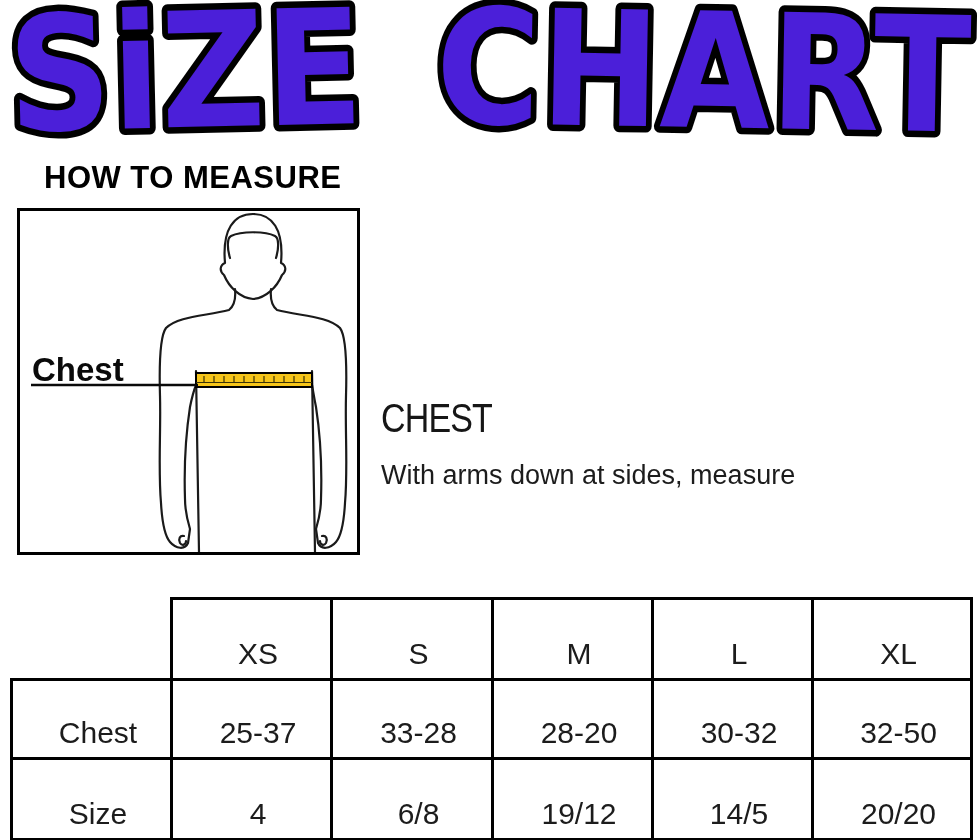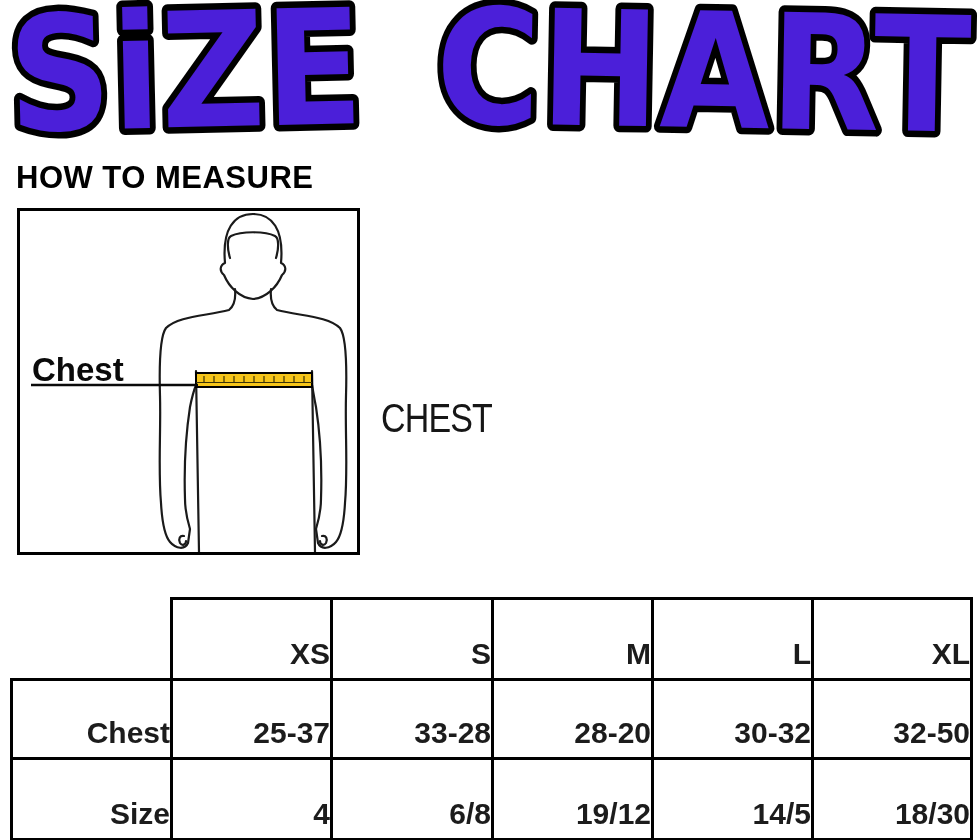--- a/index.html
+++ b/index.html
@@ -13,21 +13,21 @@
   .title-svg { position:absolute; left:0; top:0; }
   .title-svg text {
     font-family:"DejaVu Sans", sans-serif;
     font-weight:bold;
     paint-order:stroke fill;
     stroke-linejoin:round;
     stroke-linecap:round;
   }
   
   .htm-heading {
-    position:absolute; left:16px; top:160px;
+    position:absolute; left:44px; top:160px;
     font-size:31px; font-weight:bold; letter-spacing:0.5px;
     color:#000; white-space:nowrap;
   }
   
   .diagram-box {
     position:absolute; left:17px; top:208px;
     width:343px; height:347px;
     border:3px solid #000; box-sizing:border-box;
     background:#fff;
   }
@@ -48,23 +48,23 @@
   .chest-info-line {
     font-size:27px; line-height:36px; color:#1c1c1c; white-space:nowrap;
   }
   
   .size-table {
     position:absolute; left:10px; top:597px; width:960px;
     border-collapse:collapse; table-layout:fixed;
   }
   .size-table th, .size-table td {
     border:3px solid #000;
-    vertical-align:bottom; text-align:right;
+    vertical-align:bottom; text-align:center;
     padding:0 0 9px 13px;
-    font-size:30px; font-weight:700; line-height:1.05;
+    font-size:30px; font-weight:400; line-height:1.05;
     color:#1c1c1c;
   }
   .size-table tr.head-row   { height:81px; }
   .size-table tr.chest-row  { height:79px; }
   .size-table tr.sizes-row  { height:81px; }
   .size-table td.blank, .size-table th.blank { border:none; }
 </style>
 </head>
 <body>
 
@@ -128,20 +128,21 @@
 
       <path d="M11,174 H178" fill="none" stroke="#0a0a0a" stroke-width="2.5"></path>
 
       <text class="chest-label-text" x="12" y="170">Chest</text>
     </svg>
   </div>
 
   <div class="chest-info">
     <div class="chest-info-heading">CHEST</div>
     <div class="chest-info-lines">
+      <div class="chest-info-line">With arms down at sides, measure</div>
     </div>
   </div>
 
   <table class="size-table">
     <colgroup>
       <col style="width:160px">
         <col style="width:160px">
         <col style="width:161px">
       <col style="width:160px">
         <col style="width:160px">
@@ -163,18 +164,18 @@
       <td>28-20</td>
       <td>30-32</td>
       <td>32-50</td>
     </tr>
     <tr class="sizes-row">
       <th>Size</th>
       <td>4</td>
       <td>6/8</td>
       <td>19/12</td>
       <td>14/5</td>
-      <td>18/30</td>
+      <td>20/20</td>
     </tr>
   </tbody>
     </table>
 
 </div>
 
 </body></html>

